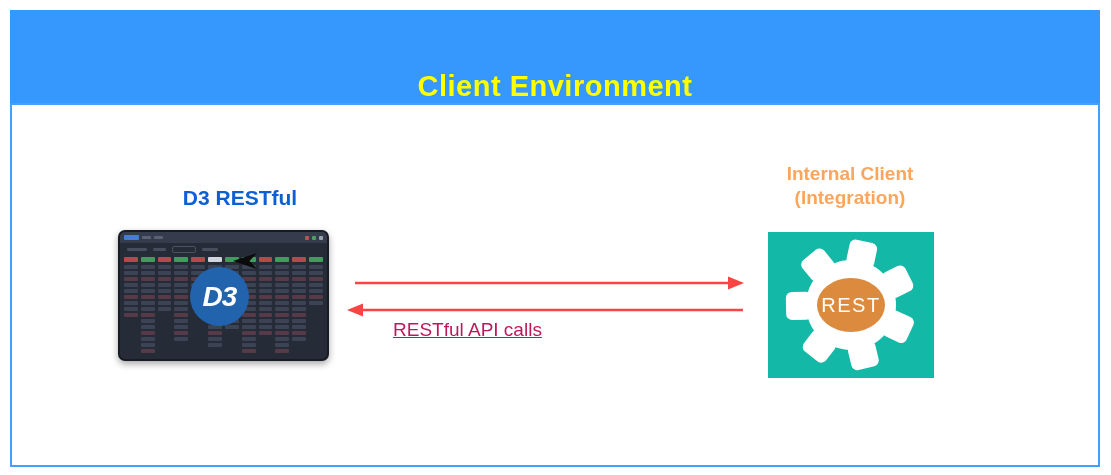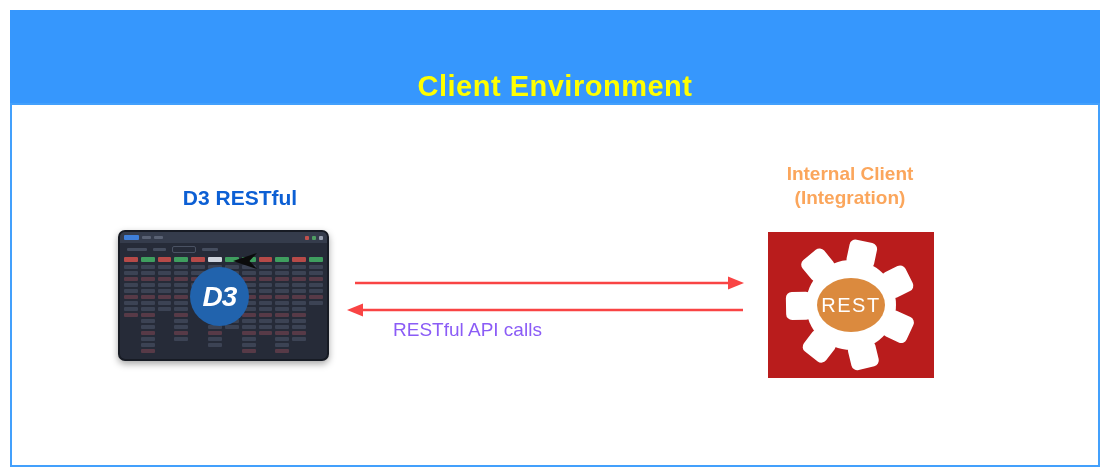--- a/index.html
+++ b/index.html
@@ -277,28 +277,28 @@
     <polygon points="24,0 0,8 24,16 16.5,8" fill="#0b0b0b"></polygon>
   </svg>
 
   <svg class="arrows" width="402" height="46" viewBox="0 0 402 46">
     <line class="arrow-stroke" x1="10" y1="9" x2="384" y2="9" stroke-width="2.4" stroke="#F94444"></line>
     <polygon class="arrow-fill" points="383,2.5 399,9 383,15.5" fill="#F94444"></polygon>
     <line class="arrow-stroke" x1="17" y1="36" x2="398" y2="36" stroke-width="2.4" stroke="#F94444"></line>
     <polygon class="arrow-fill" points="18,29.5 2,36 18,42.5" fill="#F94444"></polygon>
   </svg>
 
-  <div class="api-label" style="color: #8b5cf6;">RESTful API calls</div>
+  <div class="api-label" style="color: #be185d; text-decoration: underline;">RESTful API calls</div>
 
   <div class="tools-label" style="color: rgb(251, 166, 92);">
     <div>Internal Client</div>
     <div>(Integration)</div>
   </div>
 
-  <div class="rest-box" style="background: #b91c1c;">
+  <div class="rest-box" style="background: #14b8a6;">
     <svg width="152" height="138" viewBox="0 0 152 138">
       <g fill="#ffffff">
         <circle cx="76" cy="69" r="45"></circle>
         <g>
           <rect x="62" y="4" width="28" height="26" rx="6" transform="rotate(12 76 69)"></rect>
           <rect x="62" y="4" width="28" height="26" rx="6" transform="rotate(63.4 76 69)"></rect>
           <rect x="62" y="4" width="28" height="26" rx="6" transform="rotate(114.8 76 69)"></rect>
           <rect x="62" y="4" width="28" height="26" rx="6" transform="rotate(166.2 76 69)"></rect>
           <rect x="62" y="4" width="28" height="26" rx="6" transform="rotate(217.6 76 69)"></rect>
           <rect x="62" y="4" width="28" height="26" rx="6" transform="rotate(269 76 69)"></rect>

